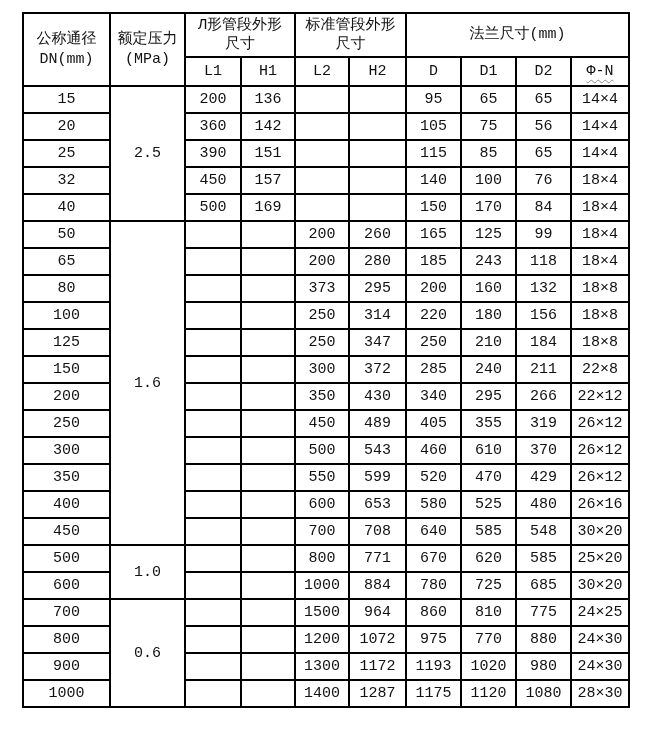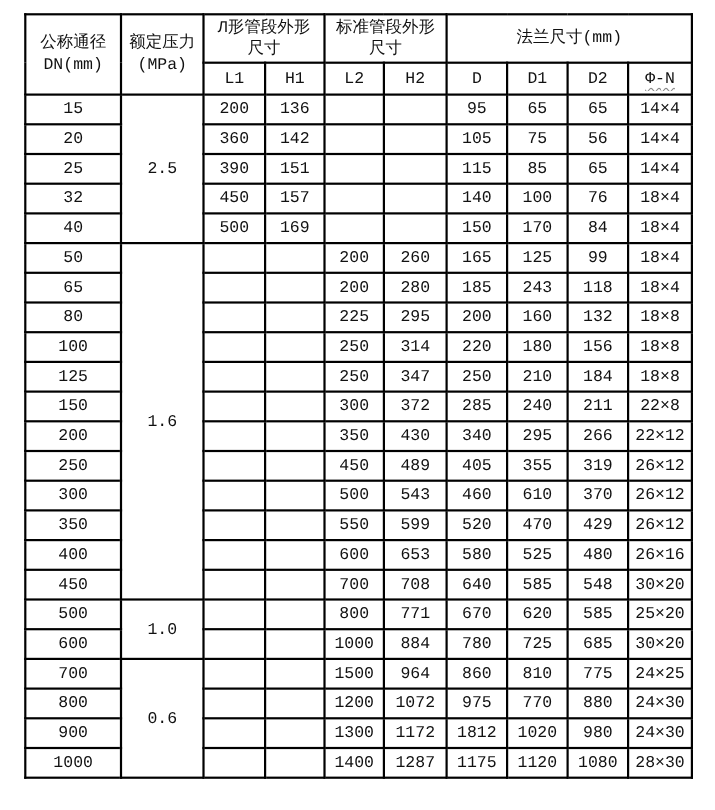--- a/index.html
+++ b/index.html
@@ -153,21 +153,21 @@
         <td>280</td>
         <td>185</td>
         <td>243</td>
         <td>118</td>
         <td>18×4</td>
       </tr>
       <tr>
         <td>80</td>
         <td></td>
         <td></td>
-        <td>225</td>
+        <td>373</td>
         <td>295</td>
         <td>200</td>
         <td>160</td>
         <td>132</td>
         <td>18×8</td>
       </tr>
       <tr>
         <td>100</td>
         <td></td>
         <td></td>
@@ -311,21 +311,21 @@
         <td>770</td>
         <td>880</td>
         <td>24×30</td>
       </tr>
       <tr>
         <td>900</td>
         <td></td>
         <td></td>
         <td>1300</td>
         <td>1172</td>
-        <td>1812</td>
+        <td>1193</td>
         <td>1020</td>
         <td>980</td>
         <td>24×30</td>
       </tr>
       <tr>
         <td>1000</td>
         <td></td>
         <td></td>
         <td>1400</td>
         <td>1287</td>

